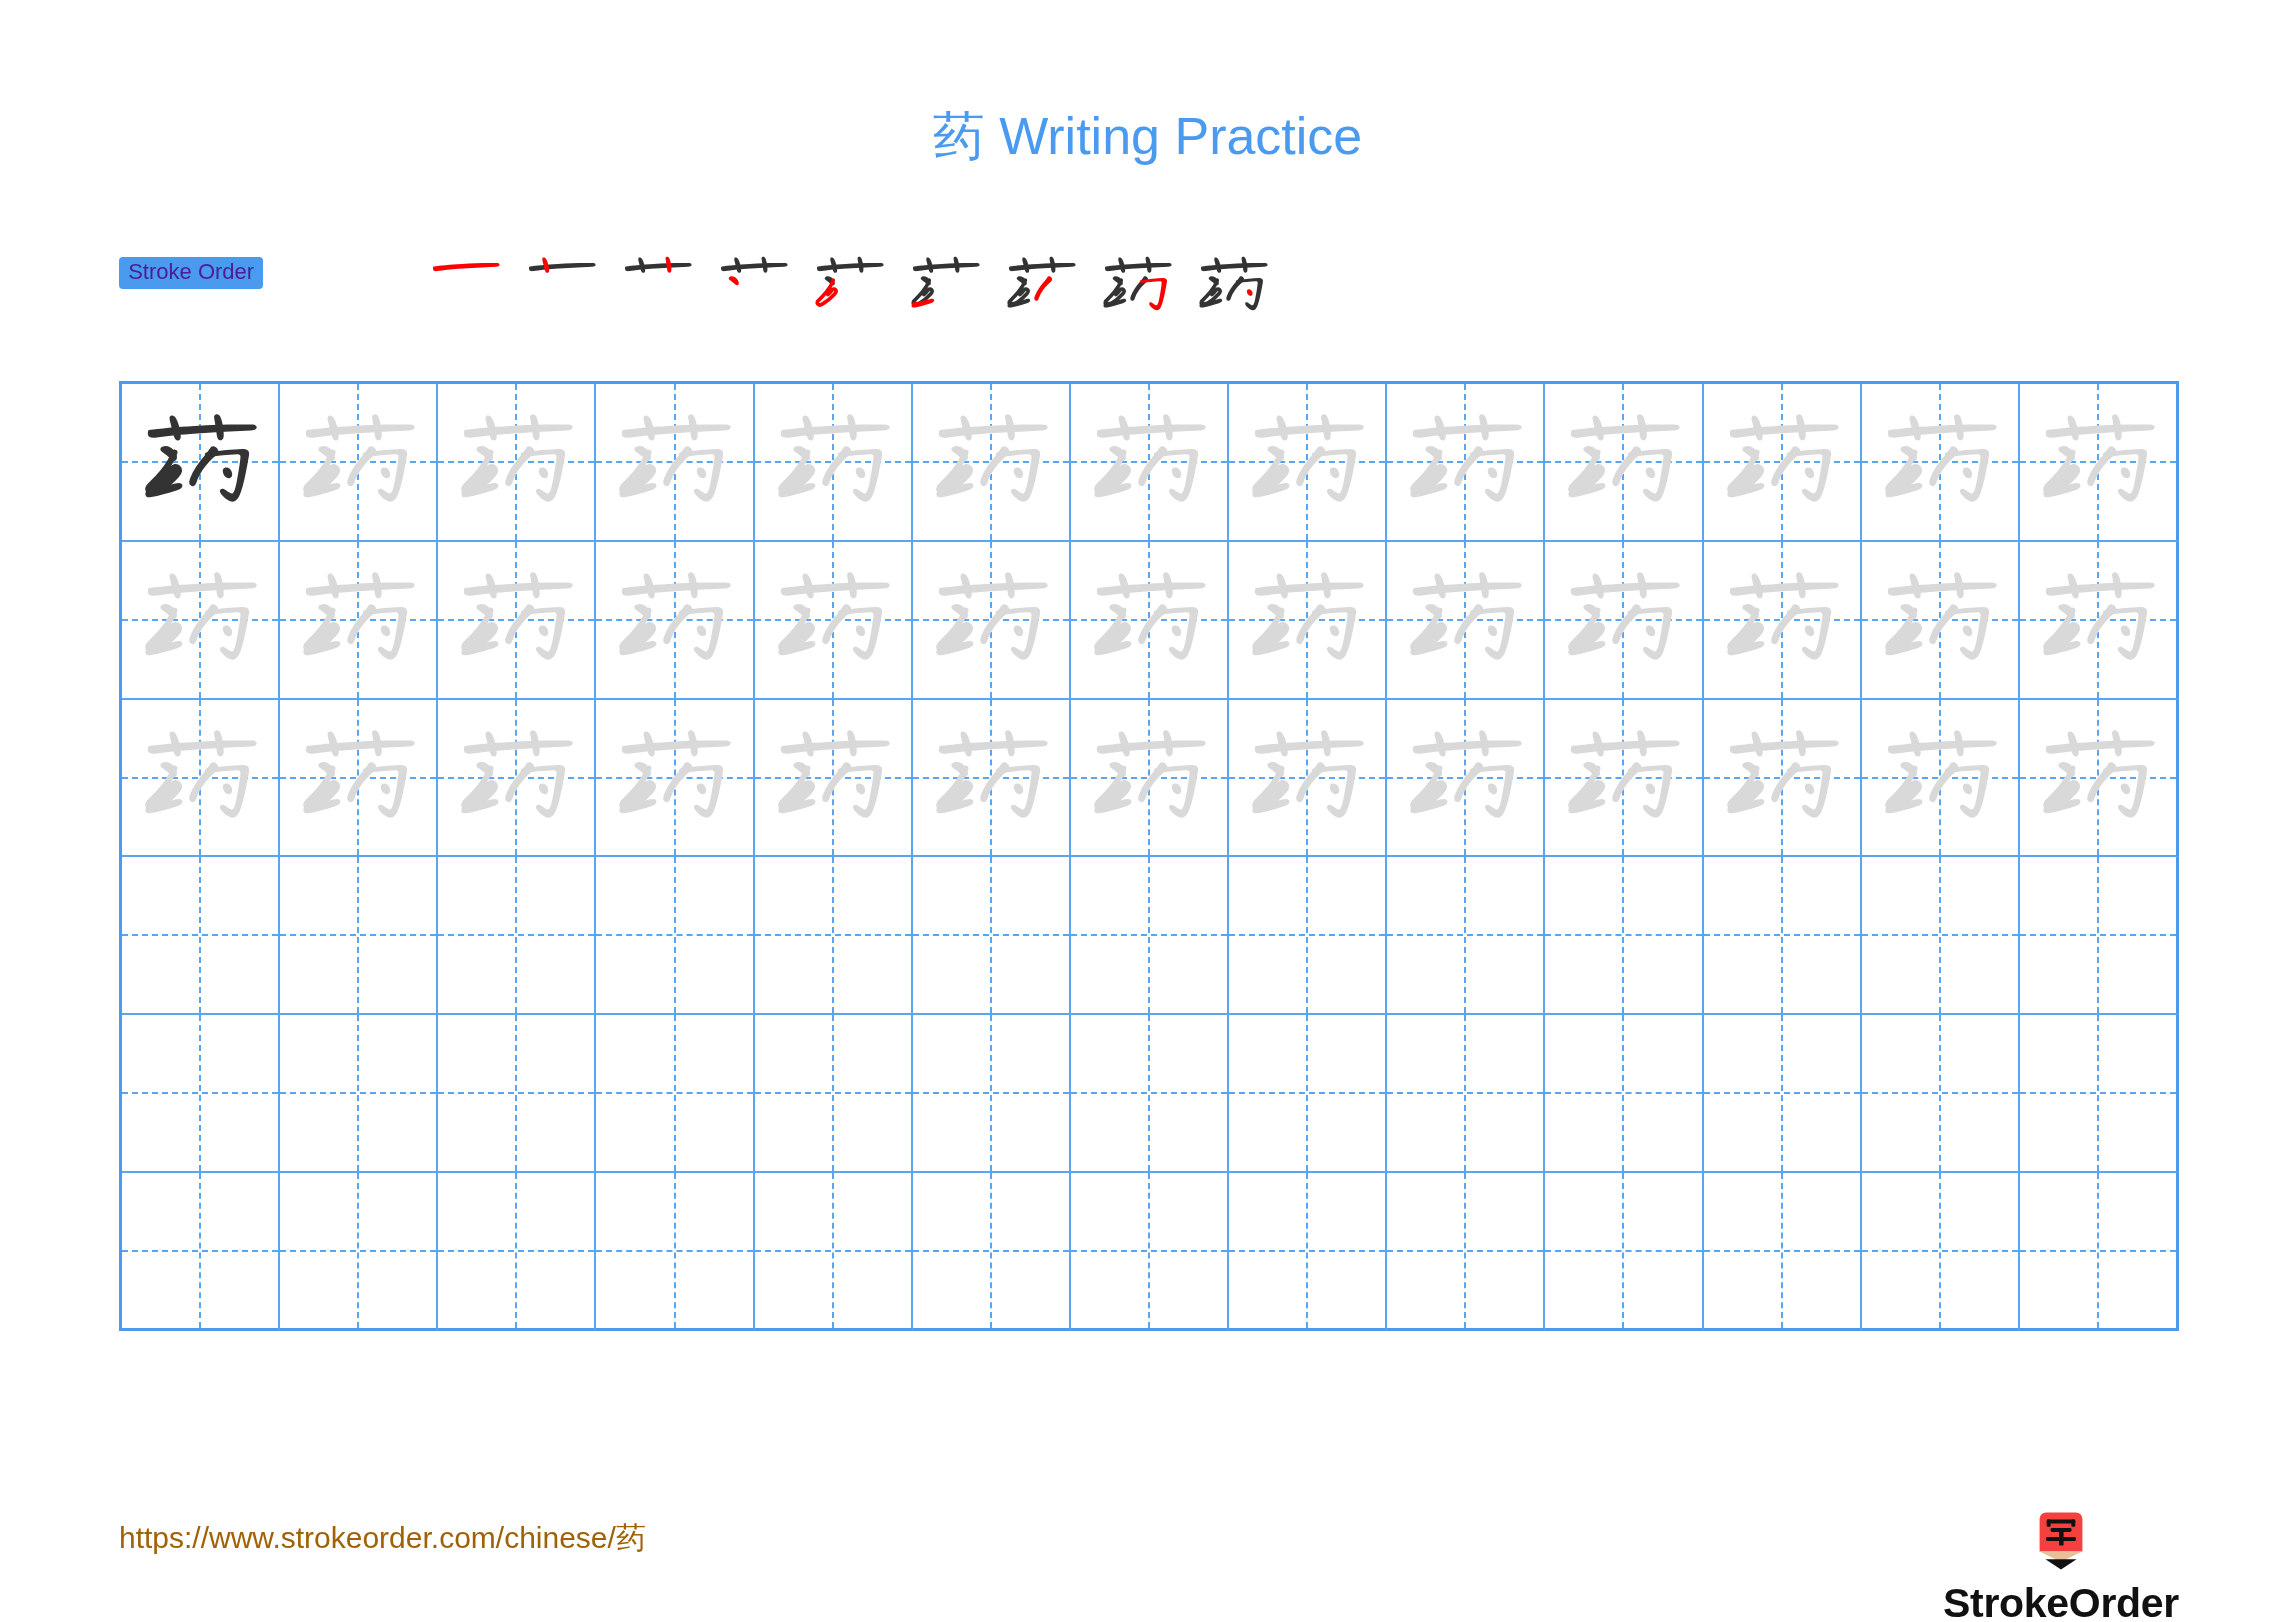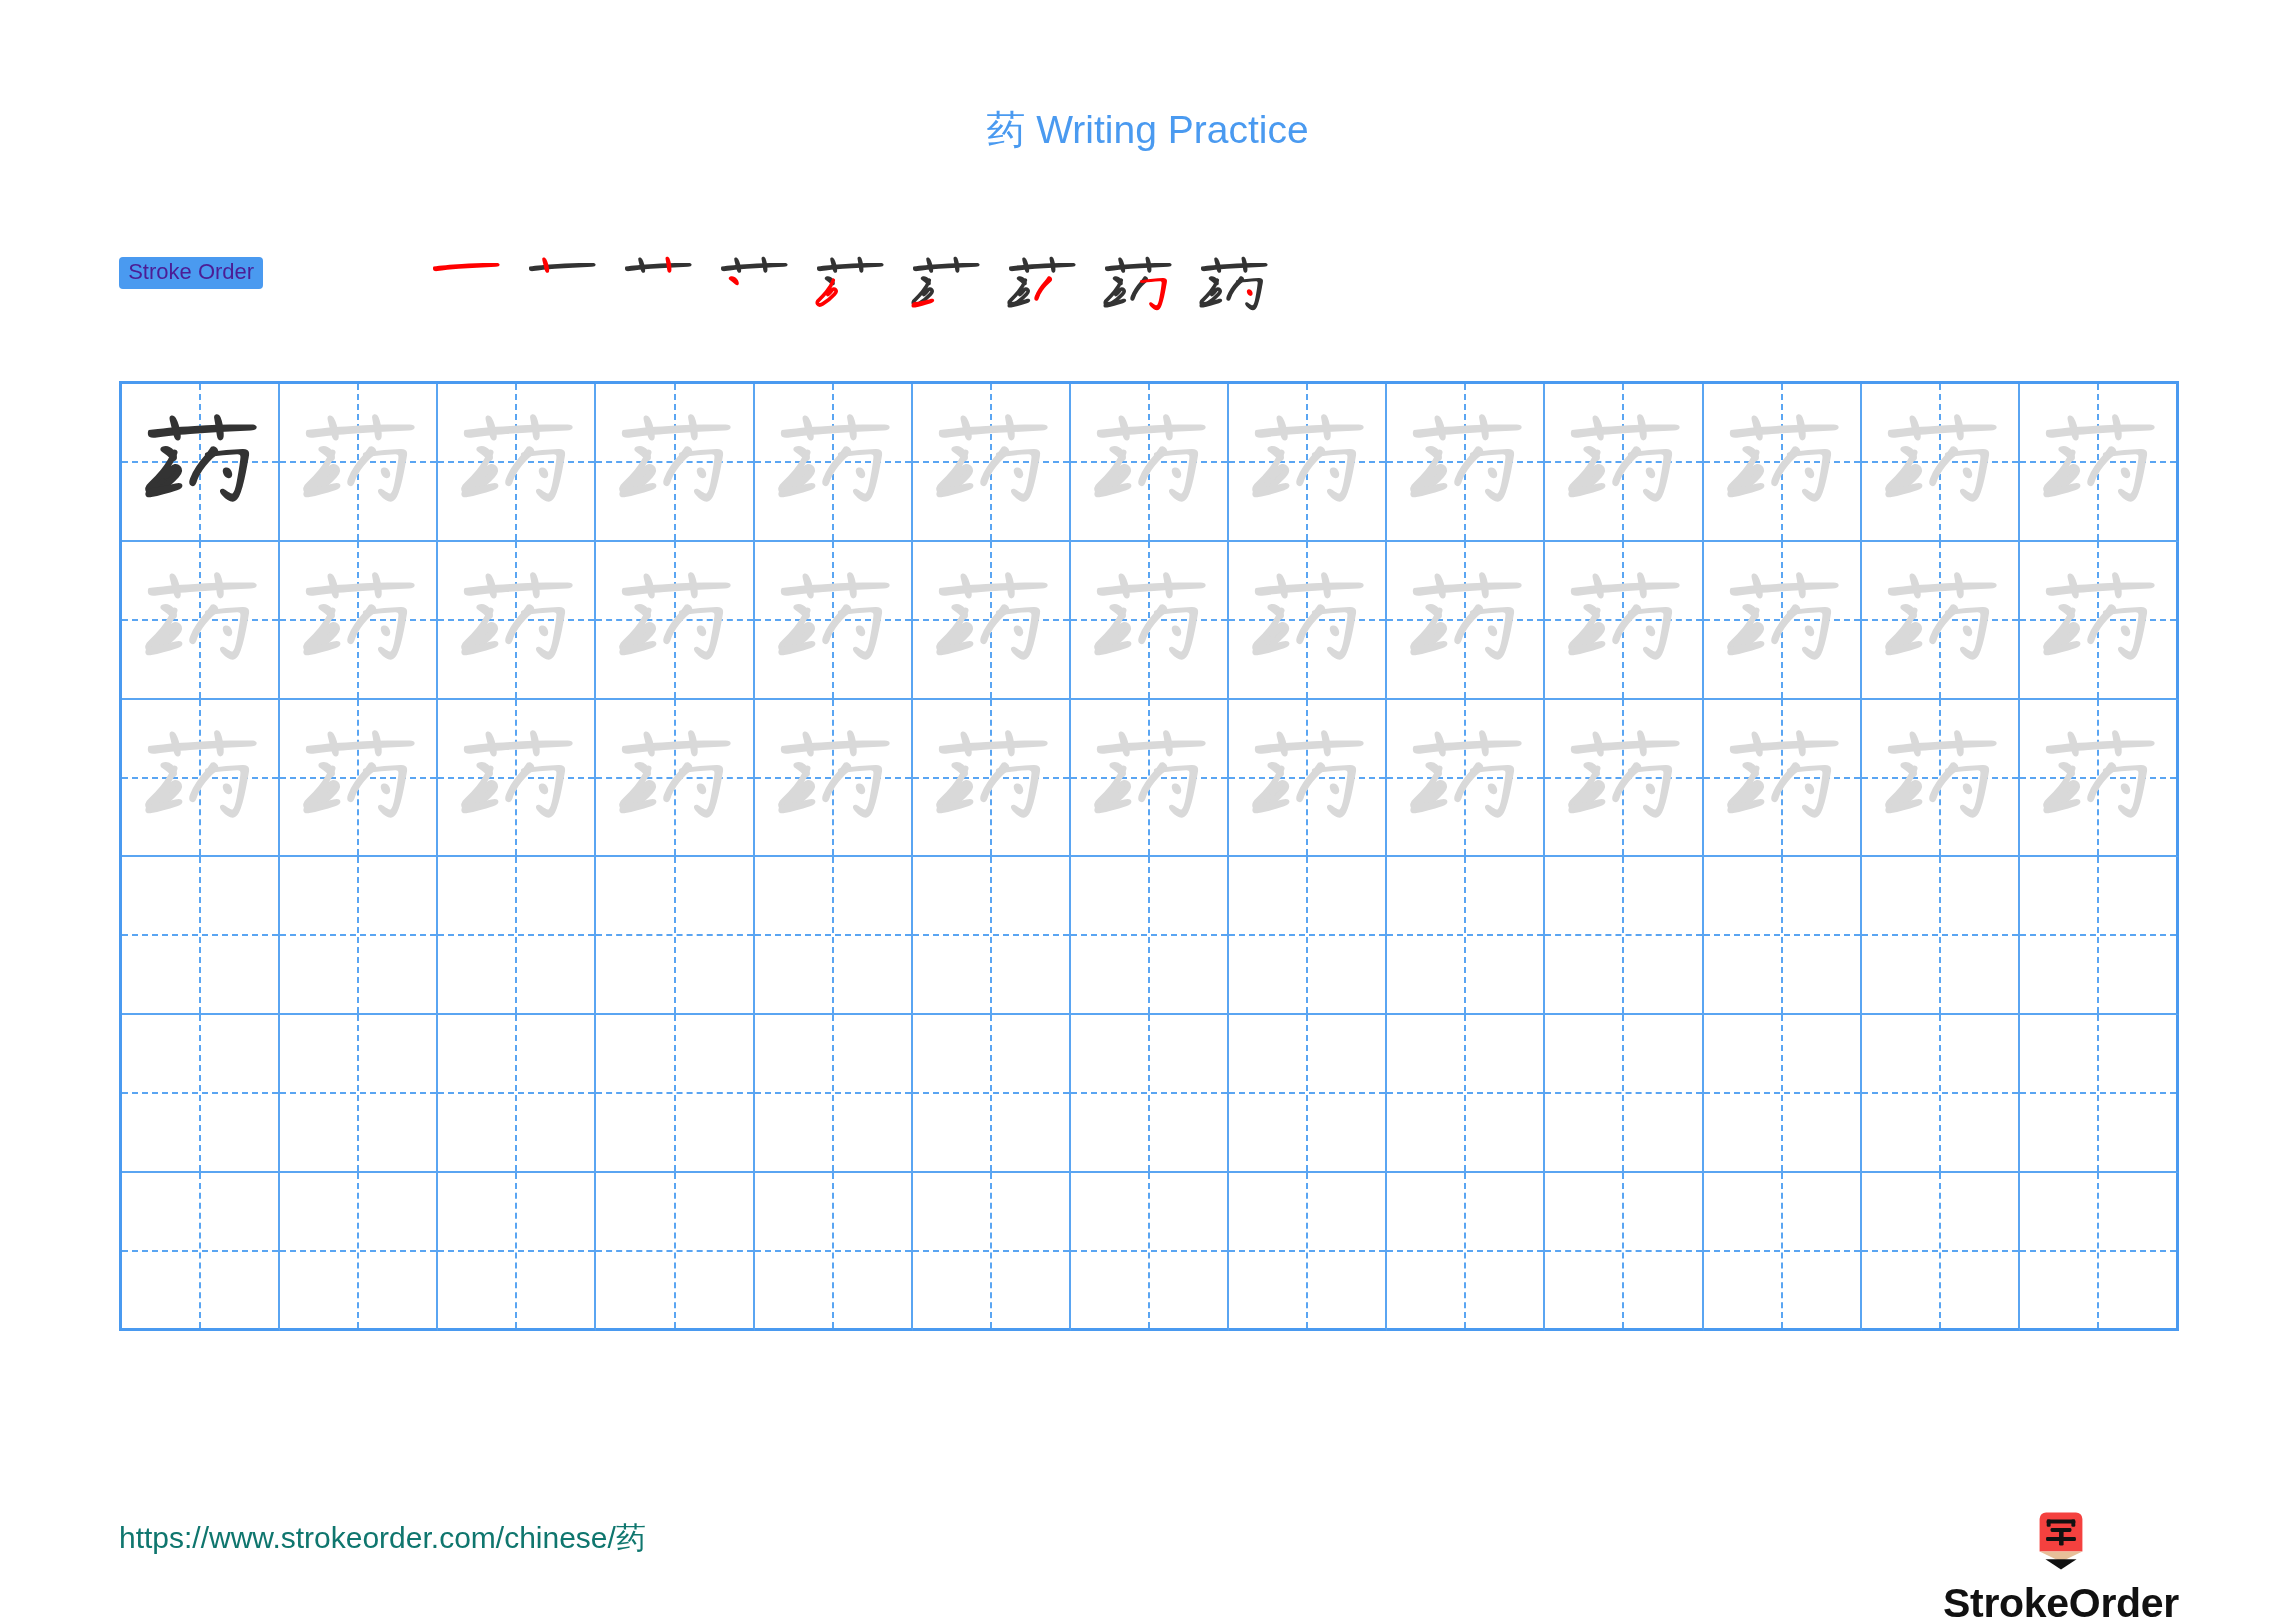--- a/index.html
+++ b/index.html
@@ -16,21 +16,21 @@
     overflow: hidden;
   }
 
   
   #page-title {
     position: absolute;
     left: 0;
     top: 110px;
     width: 2295px;
     text-align: center;
-    font-size: 39px;
+    font-size: 52px;
     line-height: 1.0;
     color: #4a9af0;
     font-weight: 400;
     white-space: nowrap;
   }
 
   
   #stroke-order-row {
     position: absolute;
     left: 119px;
@@ -137,21 +137,21 @@
   }
   .glyph-dark path { fill: #333333; }
   .glyph-gray path { fill: #d9d9d9; }
 
   
   #footer-url {
     position: absolute;
     left: 119px;
     top: 1523px;
     font-size: 30px;
-    color: #0f766e;
+    color: #a16207;
     line-height: 1.0;
     white-space: nowrap;
   }
   #footer-brand {
     position: absolute;
     right: 116px;
     top: 1512px;
     display: flex;
     flex-direction: column;
     align-items: center;

